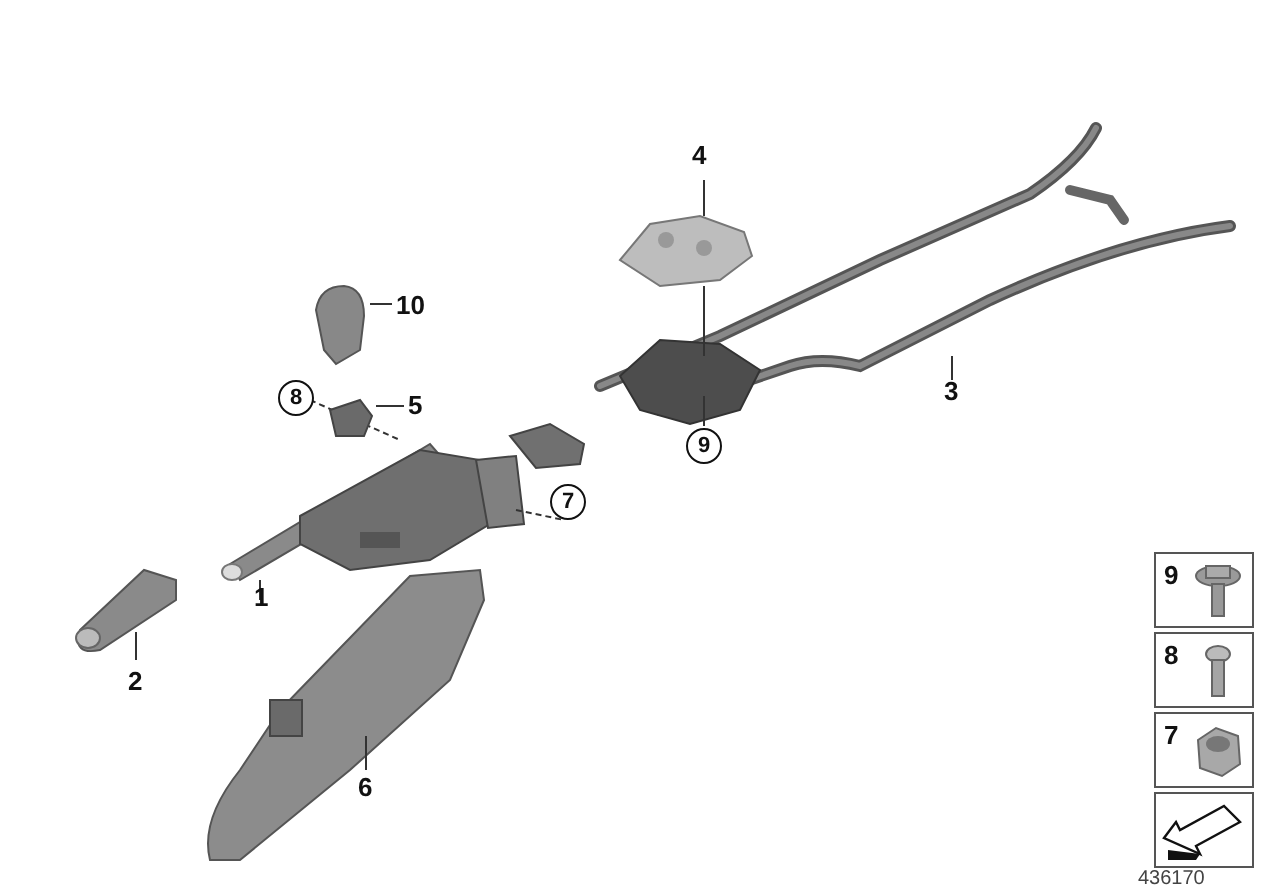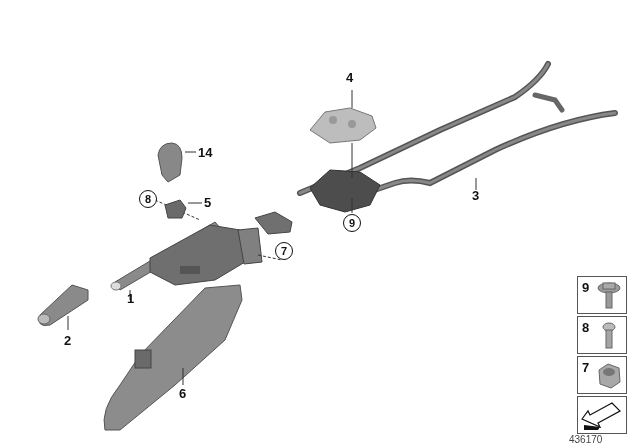--- a/index.html
+++ b/index.html
@@ -70,21 +70,21 @@
   
   <div class="callout" style="left:127px;top:292px">1</div>
   <div class="callout" style="left:64px;top:334px">2</div>
   <div class="callout" style="left:472px;top:189px">3</div>
   <div class="callout" style="left:346px;top:71px">4</div>
   <div class="callout" style="left:204px;top:196px">5</div>
   <div class="callout" style="left:179px;top:387px">6</div>
   <div class="callout circle" style="left:275px;top:242px">7</div>
   <div class="callout circle" style="left:139px;top:190px">8</div>
   <div class="callout circle" style="left:343px;top:214px">9</div>
-  <div class="callout" style="left:198px;top:146px">14</div>
+  <div class="callout" style="left:198px;top:146px">10</div>
 
   
   <div class="legend">
     <div class="legend-cell">
       <span class="legend-num">9</span>
       <svg class="legend-icon" viewBox="0 0 30 32">
         <ellipse cx="16" cy="8" rx="11" ry="5" fill="#9a9a9a" stroke="#666"></ellipse>
         <rect x="10" y="3" width="12" height="6" fill="#aaa" stroke="#666"></rect>
         <rect x="13" y="12" width="6" height="16" fill="#999" stroke="#666"></rect>
       </svg>

